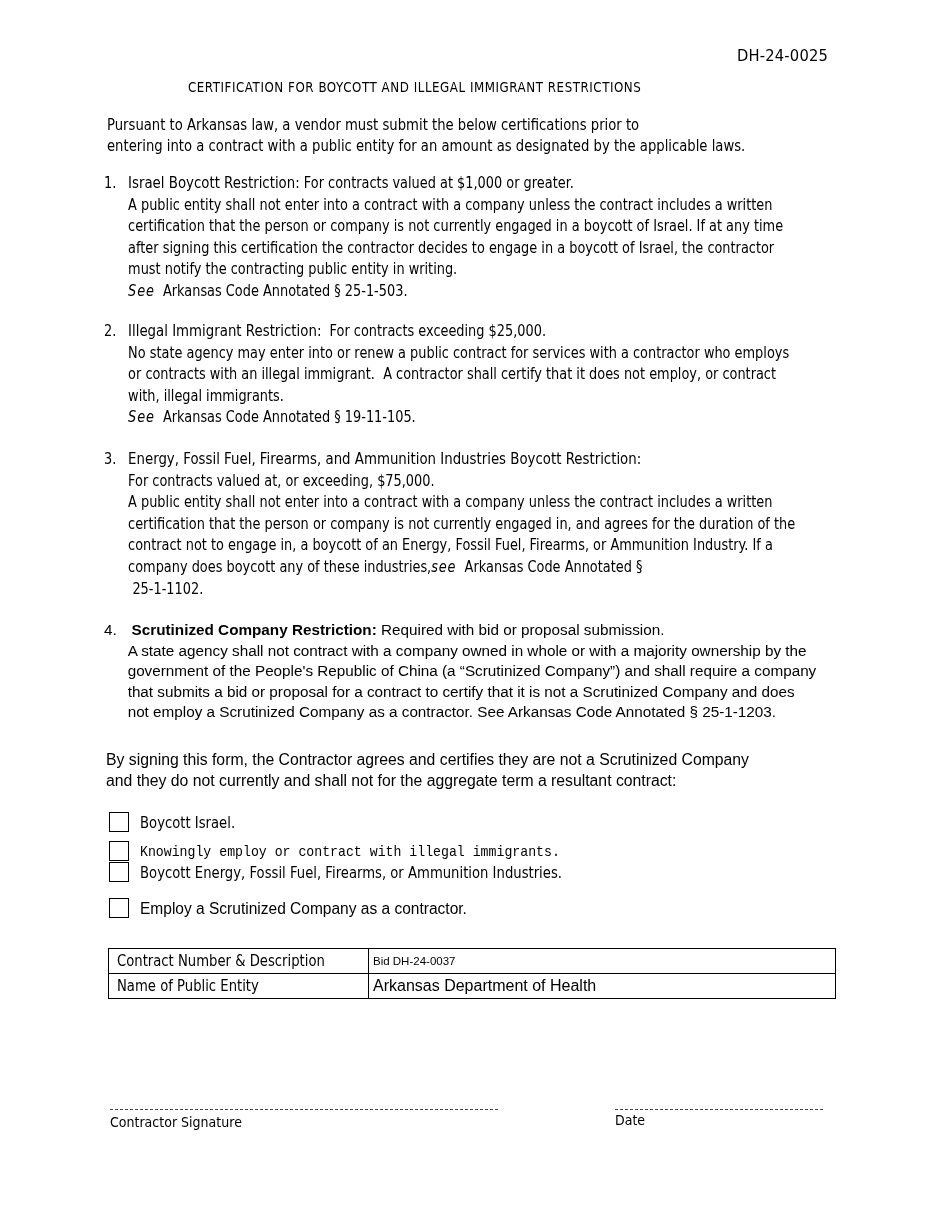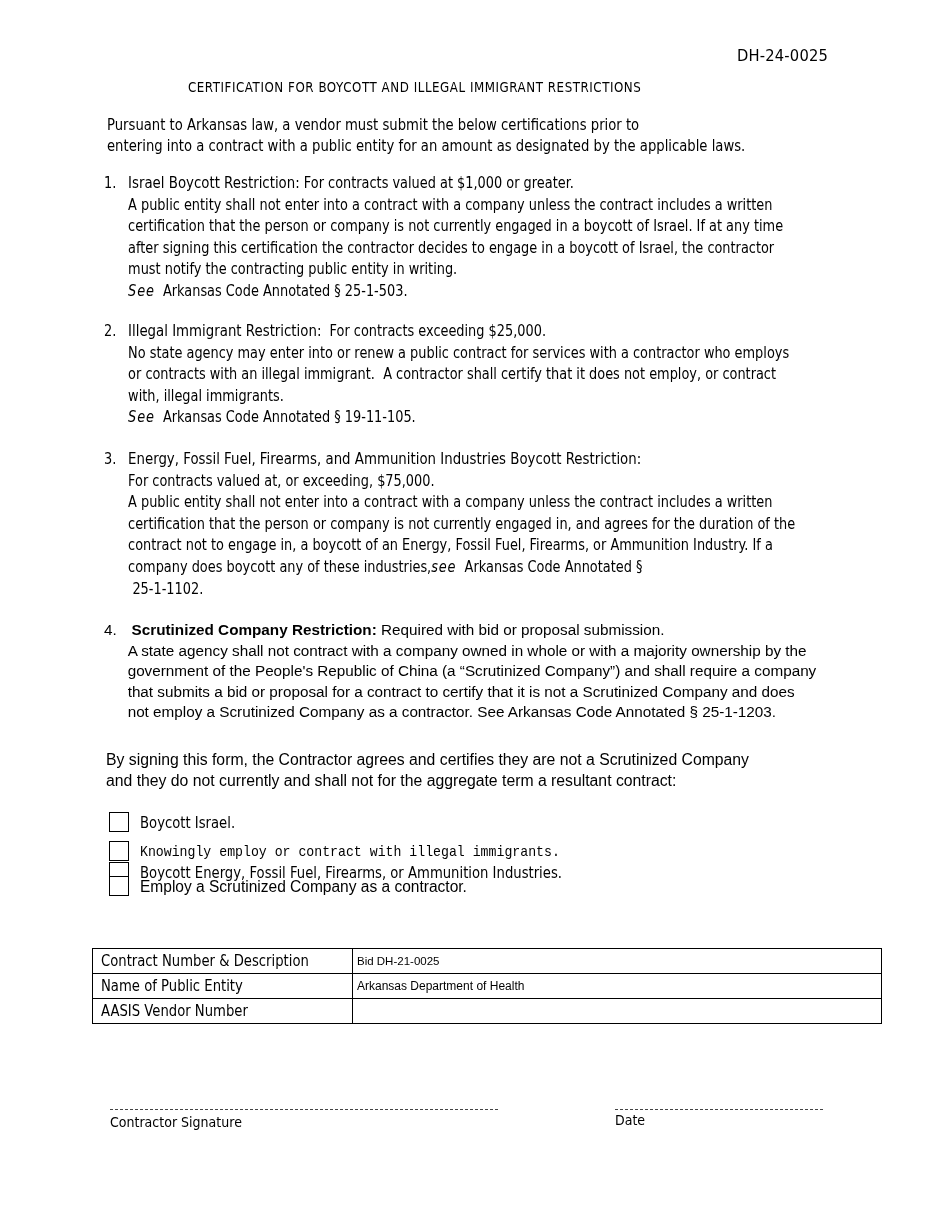--- a/index.html
+++ b/index.html
@@ -14,27 +14,27 @@
   .sec .head { font-size: 15.5px; }
   .sec .body { padding-left: 28px; }
   .sec4 { left: 104px; top: 620px; font-family: "Liberation Sans", sans-serif; font-size: 15.5px; line-height: 20.5px; transform: scaleX(0.985); transform-origin: left; }
   .sec4 .num { display: inline-block; width: 28px; }
   .sec4 .body { padding-left: 24px; }
   .sign-text { left: 106px; top: 750px; font-family: "Liberation Sans", sans-serif; font-size: 16px; line-height: 20.5px; transform: scaleX(0.985); transform-origin: left; }
   .cb-row { position: absolute; left: 109px; height: 24px; display: flex; align-items: flex-end; }
   .cb { width: 20px; height: 20px; border: 1.6px solid #000; box-sizing: border-box; background: #fff; cursor: pointer; }
   .cb-label { margin-left: 11px; font-size: 15px; white-space: nowrap; transform: scaleX(0.88); transform-origin: left; }
   .cb-label.arial { font-family: "Liberation Sans", sans-serif; font-size: 16px; transform: scaleX(0.97); }
-  table.info { position: absolute; left: 92px; top: 948px; border-collapse: collapse; width: 790px; }
+  table.info { position: absolute; left: 108px; top: 948px; border-collapse: collapse; width: 728px; }
   table.info td { border: 1px solid #000; height: 24px; padding: 0 0 0 8px; vertical-align: middle; }
   table.info td.k { width: 251px; font-size: 15px; }
   table.info td.k span { display: inline-block; transform: scaleX(0.88); transform-origin: left; white-space: nowrap; }
   table.info td.v { font-family: "Liberation Sans", sans-serif; padding-left: 4px; }
   .v-small { font-size: 11.5px; }
-  .v-normal { font-size: 12px; }
+  .v-normal { font-size: 16px; }
   .sig-line { position: absolute; top: 1103px; border-bottom: 1.3px dashed #444; height: 6px; }
   .sig-label { font-size: 14px; transform: scaleX(0.9); transform-origin: left; }
   i.see { font-style: italic; letter-spacing: 1px; }
 </style>
 </head>
 <body>
 
 <div class="abs doc-id">DH-24-0025</div>
 <div class="abs title">CERTIFICATION FOR BOYCOTT AND ILLEGAL IMMIGRANT RESTRICTIONS</div>
 <div class="abs intro">
@@ -106,38 +106,34 @@
   <span class="cb-label">Boycott Israel.</span>
 </div>
 <div class="cb-row" style="top:837px;font-family:Liberation Mono, monospace;">
   <div class="cb"></div>
   <span class="cb-label">Knowingly employ or contract with illegal immigrants.</span>
 </div>
 <div class="cb-row" style="top:858px;">
   <div class="cb"></div>
   <span class="cb-label">Boycott Energy, Fossil Fuel, Firearms, or Ammunition Industries.</span>
 </div>
-<div class="cb-row" style="top:872px;">
+<div class="cb-row" style="top:894px;">
   <div class="cb"></div>
   <span class="cb-label arial">Employ a Scrutinized Company as a contractor.</span>
 </div>
 
 <table class="info">
   <tbody>
       <tr>
     <td class="k"><span>Contract Number &amp; Description</span></td>
-    <td class="v v-small">Bid DH-21-0025</td>
+    <td class="v v-small">Bid DH-24-0037</td>
   </tr>
   <tr>
     <td class="k"><span>Name of Public Entity</span></td>
     <td class="v v-normal">Arkansas Department of Health</td>
-  </tr>
-  <tr>
-    <td class="k"><span>AASIS Vendor Number</span></td>
-    <td class="v v-normal"></td>
   </tr>
 </tbody>
   </table>
 
 <div class="sig-line" style="left:110px; width:388px;"></div>
 <div class="abs sig-label" style="left:110px; top:1114px;">Contractor Signature</div>
 <div class="sig-line" style="left:615px; width:208px;"></div>
 <div class="abs sig-label" style="left:615px; top:1112px;">Date</div>
 
 </body></html>

